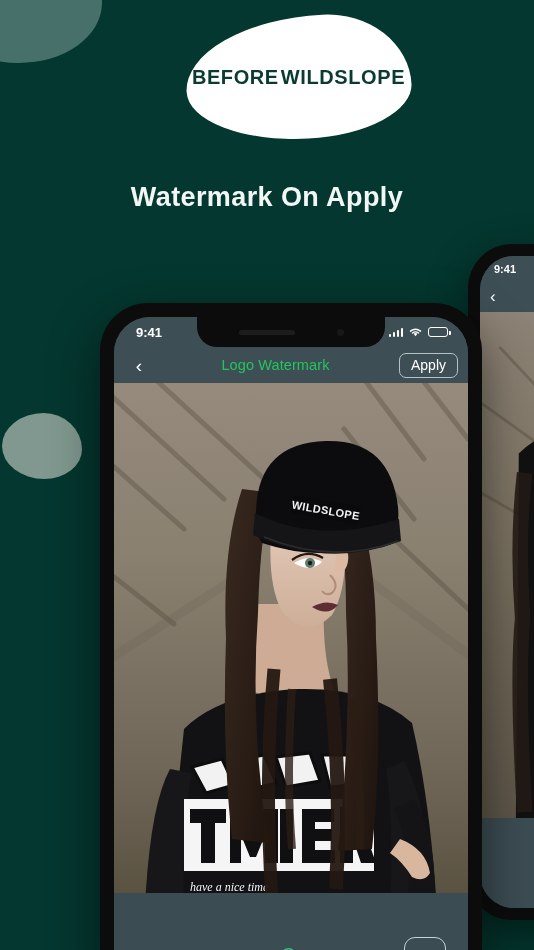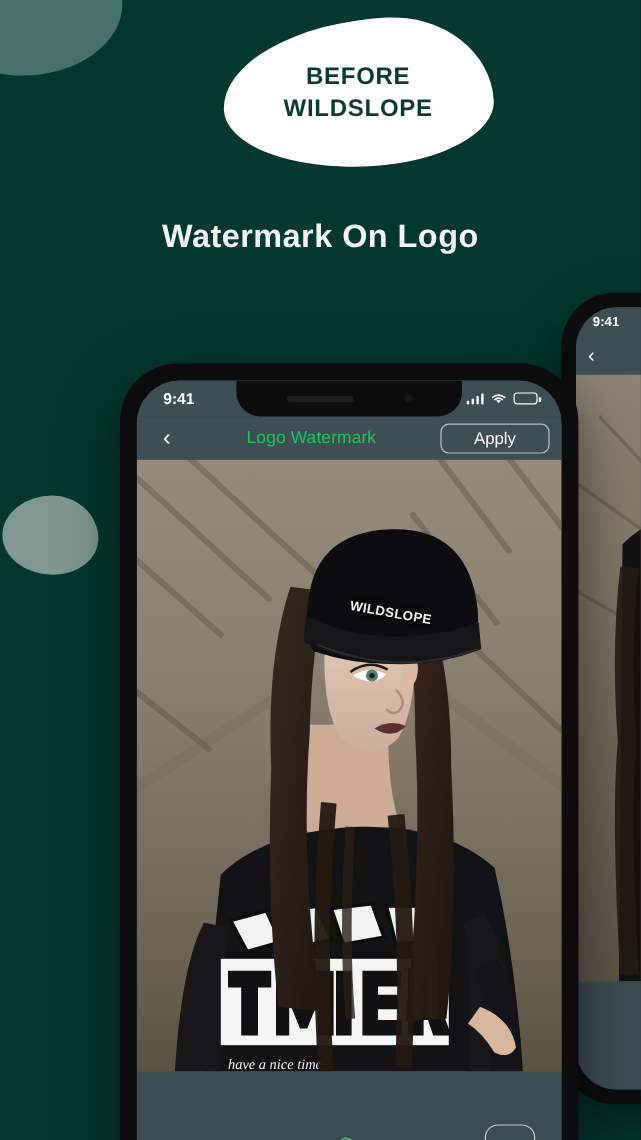--- a/index.html
+++ b/index.html
@@ -32,21 +32,21 @@
     width:225px; height:123px; z-index:5;
   }
   .badge-blob{
     position:absolute; inset:0;
     background:#ffffff;
     border-radius:62% 38% 47% 53% / 57% 60% 40% 43%;
     transform:rotate(-3deg);
   }
   .badge-text{
     position:absolute; inset:0;
-    display:flex; flex-direction:column;
+    display:flex; flex-direction:row;
     align-items:center; justify-content:center;
     gap:2px;
     color:#0b3b30;
     font-weight:800;
     font-size:20px;
     letter-spacing:.6px;
     line-height:1.25;
     text-align:center;
   }
 
@@ -134,21 +134,21 @@
     width:26px;height:26px;display:flex;align-items:center;justify-content:center;
     color:#fff;font-size:19px;font-weight:400;line-height:1;
   }
   .nav-title{
     flex:1; text-align:center; color:#22c55e;
     font-size:14.5px; font-weight:500; letter-spacing:.1px;
   }
   .apply-btn{
     border:1.3px solid #b6c3c6; border-radius:7px;
     color:#fff; font-size:14px; font-weight:400;
-    padding:3px 27px 4px;
+    padding:3px 11px 4px;
     background:transparent;
     white-space:nowrap;
   }
 
   
   .photo{
     position:absolute; left:0; right:0; top:66px; bottom:96px;
     overflow:hidden; background:#6d6457;
   }
   .photo svg{ width:100%; height:100%; display:block; }
@@ -420,13 +420,13 @@
 </div>
 
 <div class="badge-wrap">
   <div class="badge-blob"></div>
   <div class="badge-text">
     <span>BEFORE</span>
     <span>WILDSLOPE</span>
   </div>
 </div>
 
-<div class="headline">Watermark On Logo</div>
+<div class="headline">Watermark On Apply</div>
 
 </body></html>

